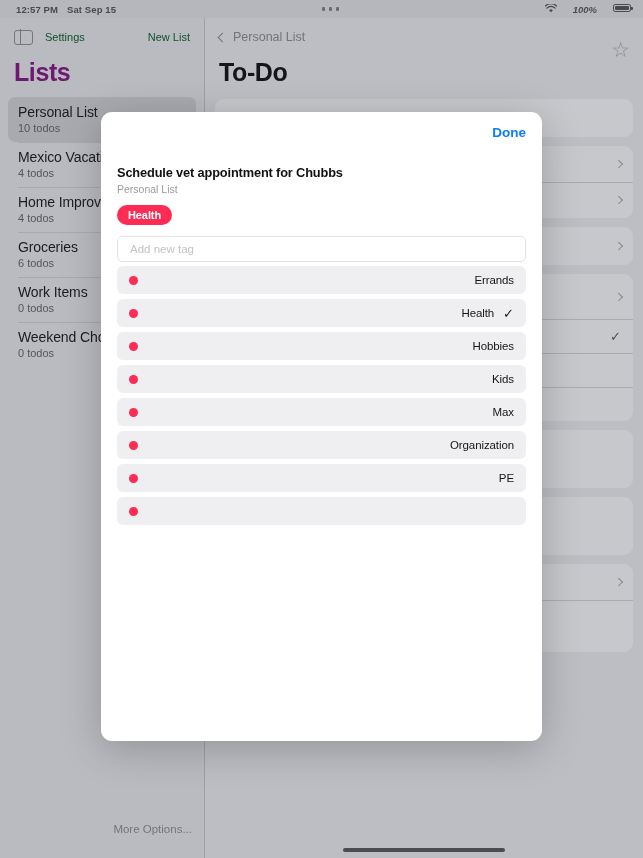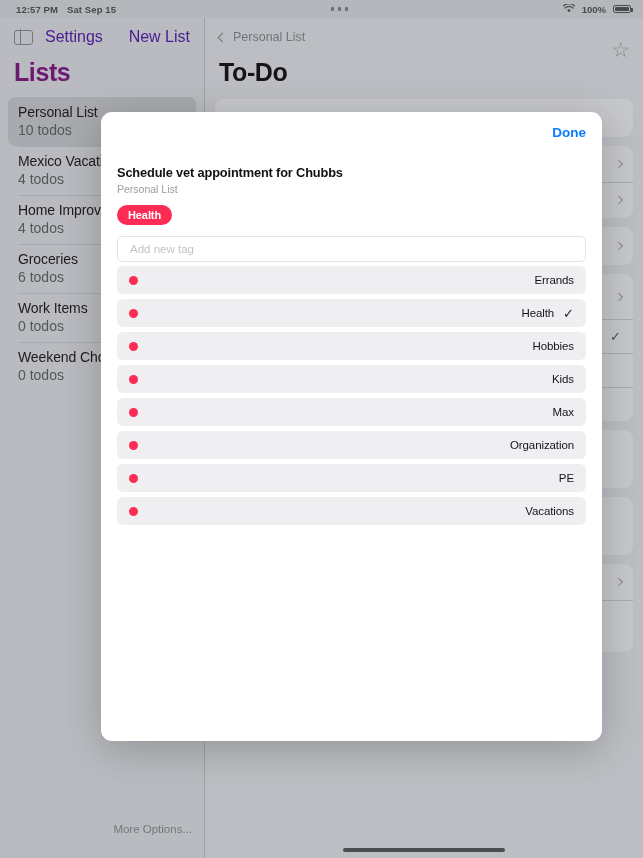--- a/index.html
+++ b/index.html
@@ -24,21 +24,21 @@
     position: absolute; top: 0; left: 0; right: 0; height: 18px;
     display: flex; align-items: center;
     font-size: 9.5px; color: #4a4c50;
   }
   .sb-left { display: flex; align-items: center; gap: 9px; padding-left: 16px; }
   .sb-time { font-weight: 600; letter-spacing: .1px; }
   .sb-date { font-weight: 600; letter-spacing: .1px; }
   .sb-center { flex: 1; display: flex; justify-content: center; align-items: center; }
   .dots-ind { display: flex; gap: 3.5px; }
   .dots-ind i { width: 3.5px; height: 3.5px; background: #6e7075; border-radius: 1px; display: block; }
-  .sb-right { display: flex; align-items: center; gap: 7px; padding-right: 12px; }
+  .sb-right { display: flex; align-items: flex-start; gap: 16px; padding-right: 12px; font-style: italic; }
   .sb-batt-txt { font-weight: 600; font-size: 9.5px; }
   .batt {
     width: 18px; height: 8.5px; border: 1px solid #4a4c50;
     border-radius: 2.2px; position: relative; padding: 1px;
   }
   .batt::after {
     content: ""; position: absolute; right: -3px; top: 2.2px;
     width: 1.6px; height: 3.6px; background: #4a4c50; border-radius: 0 1px 1px 0;
   }
   .batt i { display: block; height: 100%; width: 100%; background: #4a4c50; border-radius: 1px; }
@@ -59,21 +59,21 @@
     padding: 0 14px; gap: 12px;
   }
   .sbicon {
     width: 19px; height: 15px; border: 1.4px solid #77797e; border-radius: 3px;
     position: relative; flex: none;
   }
   .sbicon::before {
     content: ""; position: absolute; left: 5px; top: -1.4px; bottom: -1.4px;
     width: 1.4px; background: #77797e;
   }
-  .tb-link { font-size: 16px; color: #4c1d95; text-align: center; }
+  .tb-link { font-size: 11px; color: #14532d; text-align: center; }
   .tb-spacer { flex: 1; }
 
   .lists-title {
     font-size: 25px; font-weight: 700; color: #701a75;
     padding: 2px 14px 10px 14px; letter-spacing: -.4px;
   }
 
   .list-group { padding: 0 8px; }
   .list-row {
     position: relative; padding: 7px 10px 8px 10px;
@@ -82,21 +82,21 @@
   .list-row.selected { background: #acaeb3; border-radius: 7px; }
   .list-row:not(.selected)::before {
     content: ""; position: absolute; left: 10px; right: 0; top: 0;
     height: 1px; background: rgba(120,122,128,.25);
   }
   .lr-text { flex: 1; min-width: 0; }
   .lr-name {
     font-size: 14px; color: #1d1d1f; font-weight: 400;
     white-space: nowrap; letter-spacing: -.1px;
   }
-  .lr-count { font-size: 14px; color: #56585d; margin-top: 2px; }
+  .lr-count { font-size: 11px; color: #56585d; margin-top: 2px; }
   .info-icon {
     width: 13px; height: 13px; border-radius: 50%; background: #86888d;
     color: #b9bbc0; font-size: 9px; font-weight: 700; line-height: 13px;
     text-align: center; flex: none; font-family: "Liberation Serif", serif;
   }
 
   .more-options {
     position: absolute; bottom: 23px; right: 12px;
     font-size: 11.5px; color: #76787d; margin-left: 8px;
   }
@@ -148,21 +148,21 @@
 
   .home-indicator {
     position: absolute; bottom: 6px; left: 50%; transform: translateX(-50%);
     width: 162px; height: 4px; background: #4c4e52; border-radius: 3px;
   }
 
   
   .scrim { position: absolute; inset: 0; background: rgba(0,0,0,0.02); }
   .sheet {
     position: absolute; left: 101px; top: 112px;
-    width: 501px; height: 629px;
+    width: 441px; height: 629px;
     background: #ffffff; border-radius: 11px;
     box-shadow: 0 8px 40px rgba(0,0,0,.22);
     overflow: hidden;
   }
   .sheet-top {
     height: 40px; display: flex; align-items: center;
     justify-content: flex-end; padding: 0 16px;
   }
   .done-btn {
     font-size: 13.5px; color: #0a7cff; font-weight: 600;
@@ -400,19 +400,18 @@
           <div class="tag-row">
             <span class="tag-dot" style="background: rgb(252, 44, 84);"></span>
             <span class="tag-label">Organization</span>
           </div>
           <div class="tag-row">
             <span class="tag-dot" style="background: rgb(252, 44, 84);"></span>
             <span class="tag-label">PE</span>
           </div>
           <div class="tag-row">
             <span class="tag-dot" style="background: rgb(252, 44, 84);"></span>
-            <span class="tag-label">Vacations</span>
           </div>
         </div>
     </div>
   </div>
 
 </div>
 
 </body></html>

